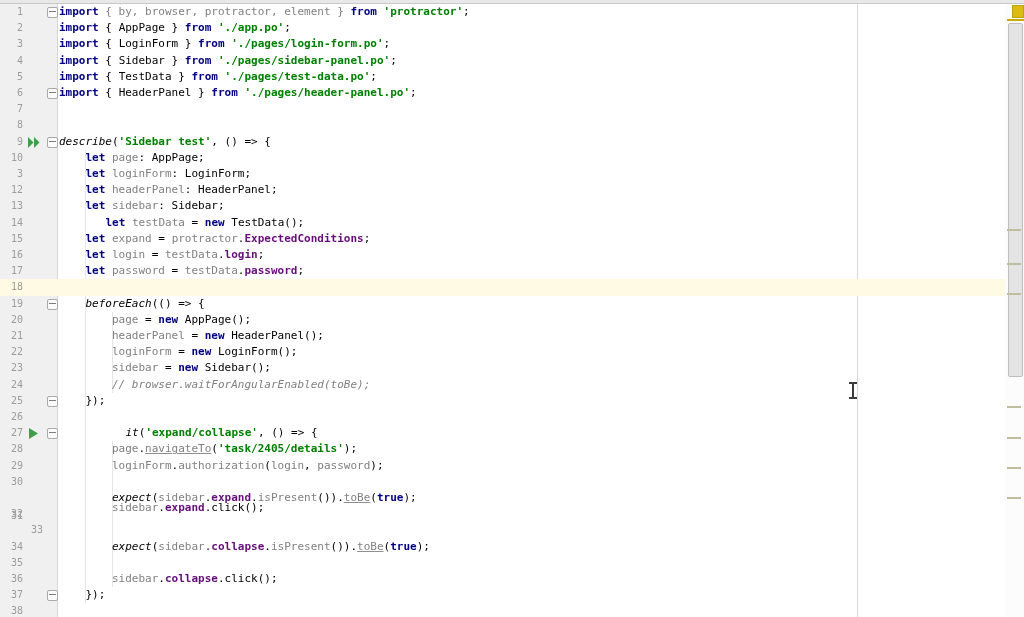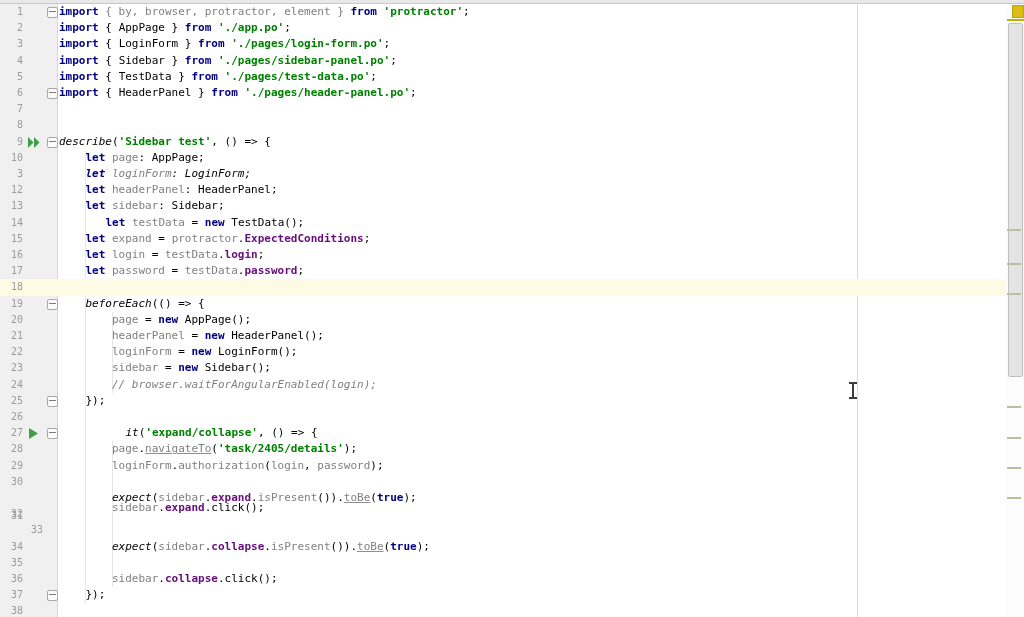--- a/index.html
+++ b/index.html
@@ -91,21 +91,21 @@
         <span class="fold"></span>
       </div>
       <div class="code-line" style="top: 133.6px;"><span class="tok-fn">describe</span><span class="tok-pl">(</span><span class="tok-str">'Sidebar test'</span><span class="tok-pl">, () =&gt; {</span></div>
       <div class="gutter-row" style="top: 149.8px;">
         <span class="lnum">10</span>
       </div>
       <div class="code-line" style="top: 149.8px;"><span class="tok-pl">    </span><span class="tok-kw">let</span><span class="tok-pl"> </span><span class="tok-id">page</span><span class="tok-pl">: </span><span class="tok-cls">AppPage</span><span class="tok-pl">;</span></div>
       <div class="gutter-row" style="top: 166px;">
         <span class="lnum">3</span>
       </div>
-      <div class="code-line" style="top: 166px; font-style: italic;"><span class="tok-pl">    </span><span class="tok-kw">let</span><span class="tok-pl"> </span><span class="tok-id">loginForm</span><span class="tok-pl">: </span><span class="tok-cls">LoginForm</span><span class="tok-pl">;</span></div>
+      <div class="code-line" style="top: 166px;"><span class="tok-pl">    </span><span class="tok-kw">let</span><span class="tok-pl"> </span><span class="tok-id">loginForm</span><span class="tok-pl">: </span><span class="tok-cls">LoginForm</span><span class="tok-pl">;</span></div>
       <div class="gutter-row" style="top: 182.2px;">
         <span class="lnum">12</span>
       </div>
       <div class="code-line" style="top: 182.2px;"><span class="tok-pl">    </span><span class="tok-kw">let</span><span class="tok-pl"> </span><span class="tok-id">headerPanel</span><span class="tok-pl">: </span><span class="tok-cls">HeaderPanel</span><span class="tok-pl">;</span></div>
       <div class="gutter-row" style="top: 198.4px;">
         <span class="lnum">13</span>
       </div>
       <div class="code-line" style="top: 198.4px;"><span class="tok-pl">    </span><span class="tok-kw">let</span><span class="tok-pl"> </span><span class="tok-id">sidebar</span><span class="tok-pl">: </span><span class="tok-cls">Sidebar</span><span class="tok-pl">;</span></div>
       <div class="gutter-row" style="top: 214.6px;">
         <span class="lnum">14</span>
@@ -145,21 +145,21 @@
         <span class="lnum">22</span>
       </div>
       <div class="code-line" style="top: 344.2px;"><span class="tok-pl">        </span><span class="tok-id">loginForm</span><span class="tok-pl"> = </span><span class="tok-kw">new</span><span class="tok-pl"> </span><span class="tok-cls">LoginForm</span><span class="tok-pl">();</span></div>
       <div class="gutter-row" style="top: 360.4px;">
         <span class="lnum">23</span>
       </div>
       <div class="code-line" style="top: 360.4px;"><span class="tok-pl">        </span><span class="tok-id">sidebar</span><span class="tok-pl"> = </span><span class="tok-kw">new</span><span class="tok-pl"> </span><span class="tok-cls">Sidebar</span><span class="tok-pl">();</span></div>
       <div class="gutter-row" style="top: 376.6px;">
         <span class="lnum">24</span>
       </div>
-      <div class="code-line" style="top: 376.6px;"><span class="tok-pl">        </span><span class="tok-cmt">// browser.waitForAngularEnabled(login);</span></div>
+      <div class="code-line" style="top: 376.6px;"><span class="tok-pl">        </span><span class="tok-cmt">// browser.waitForAngularEnabled(toBe);</span></div>
       <div class="gutter-row" style="top: 392.8px;">
         <span class="lnum">25</span>
         <span class="fold"></span>
       </div>
       <div class="code-line" style="top: 392.8px;"><span class="tok-pl">    });</span></div>
       <div class="gutter-row" style="top: 409px;">
         <span class="lnum">26</span>
       </div>
       <div class="code-line" style="top: 409px;"></div>
       <div class="gutter-row" style="top: 425.2px;">

